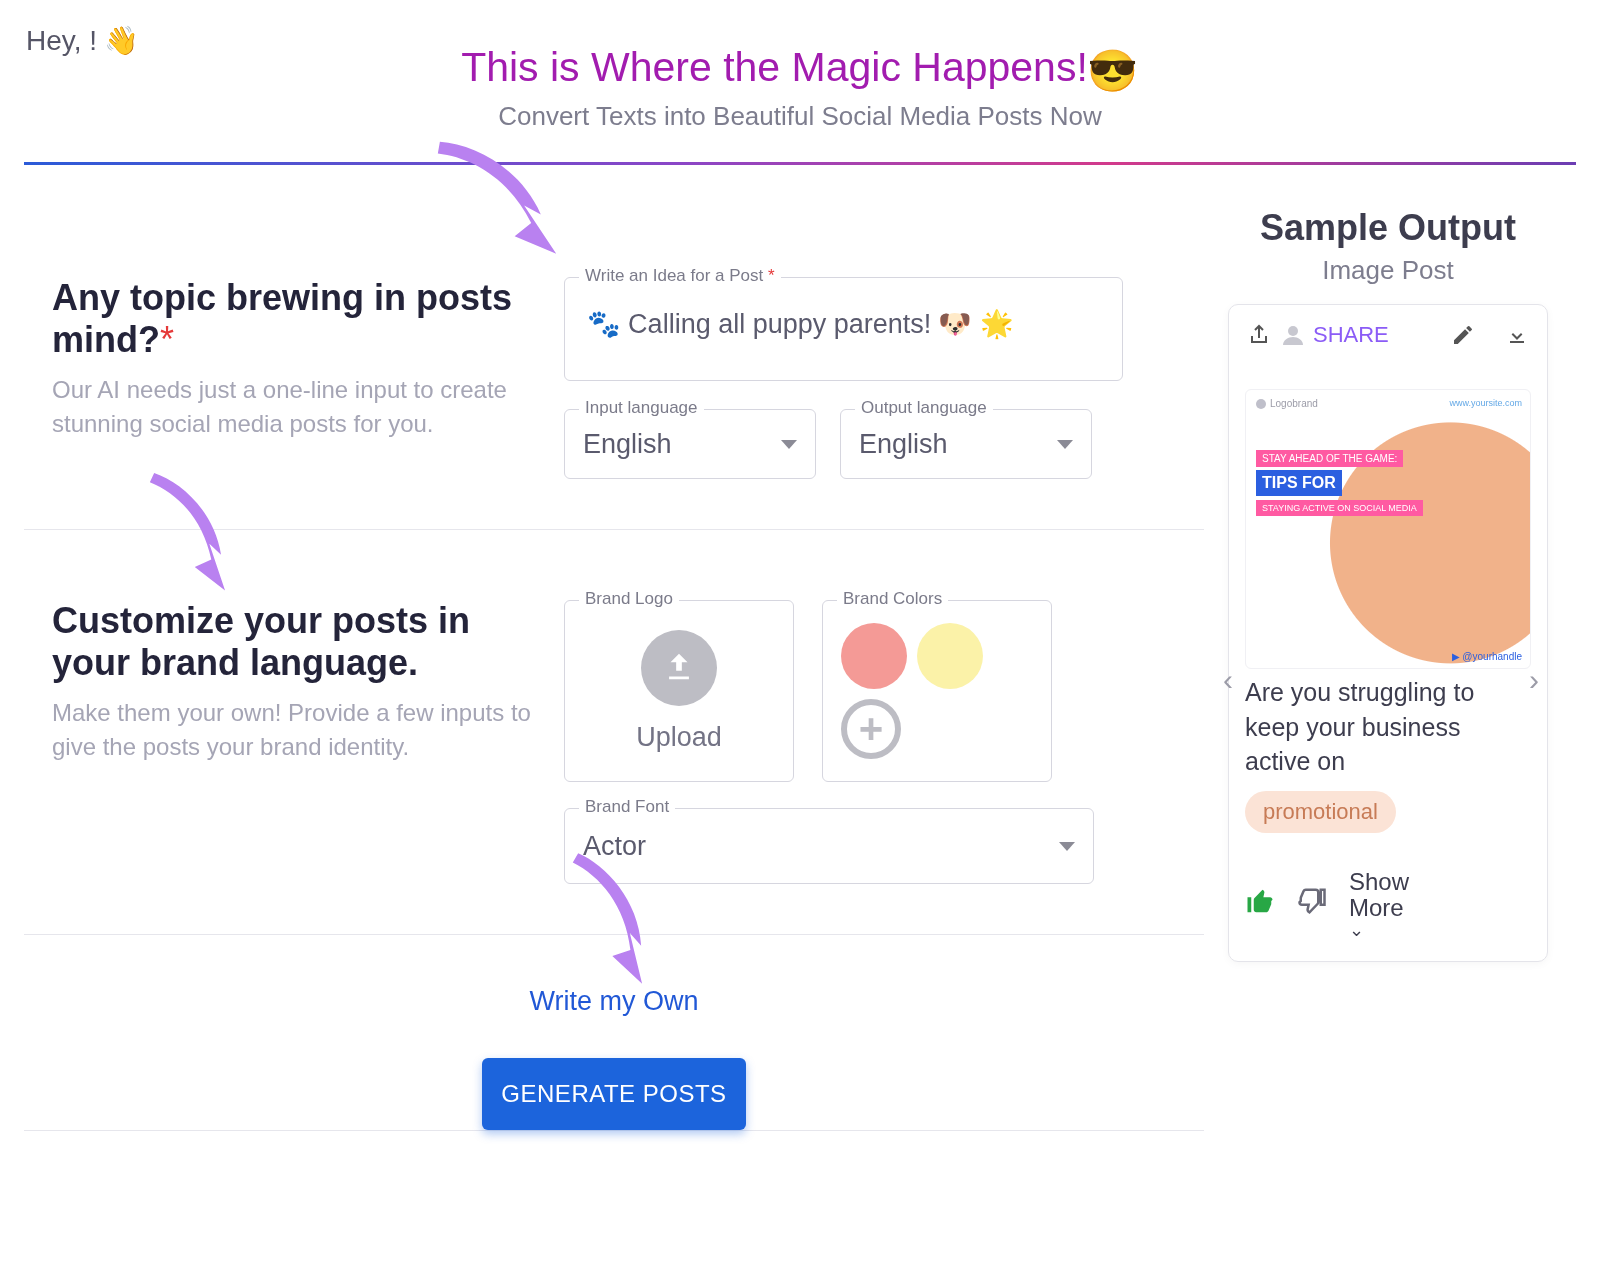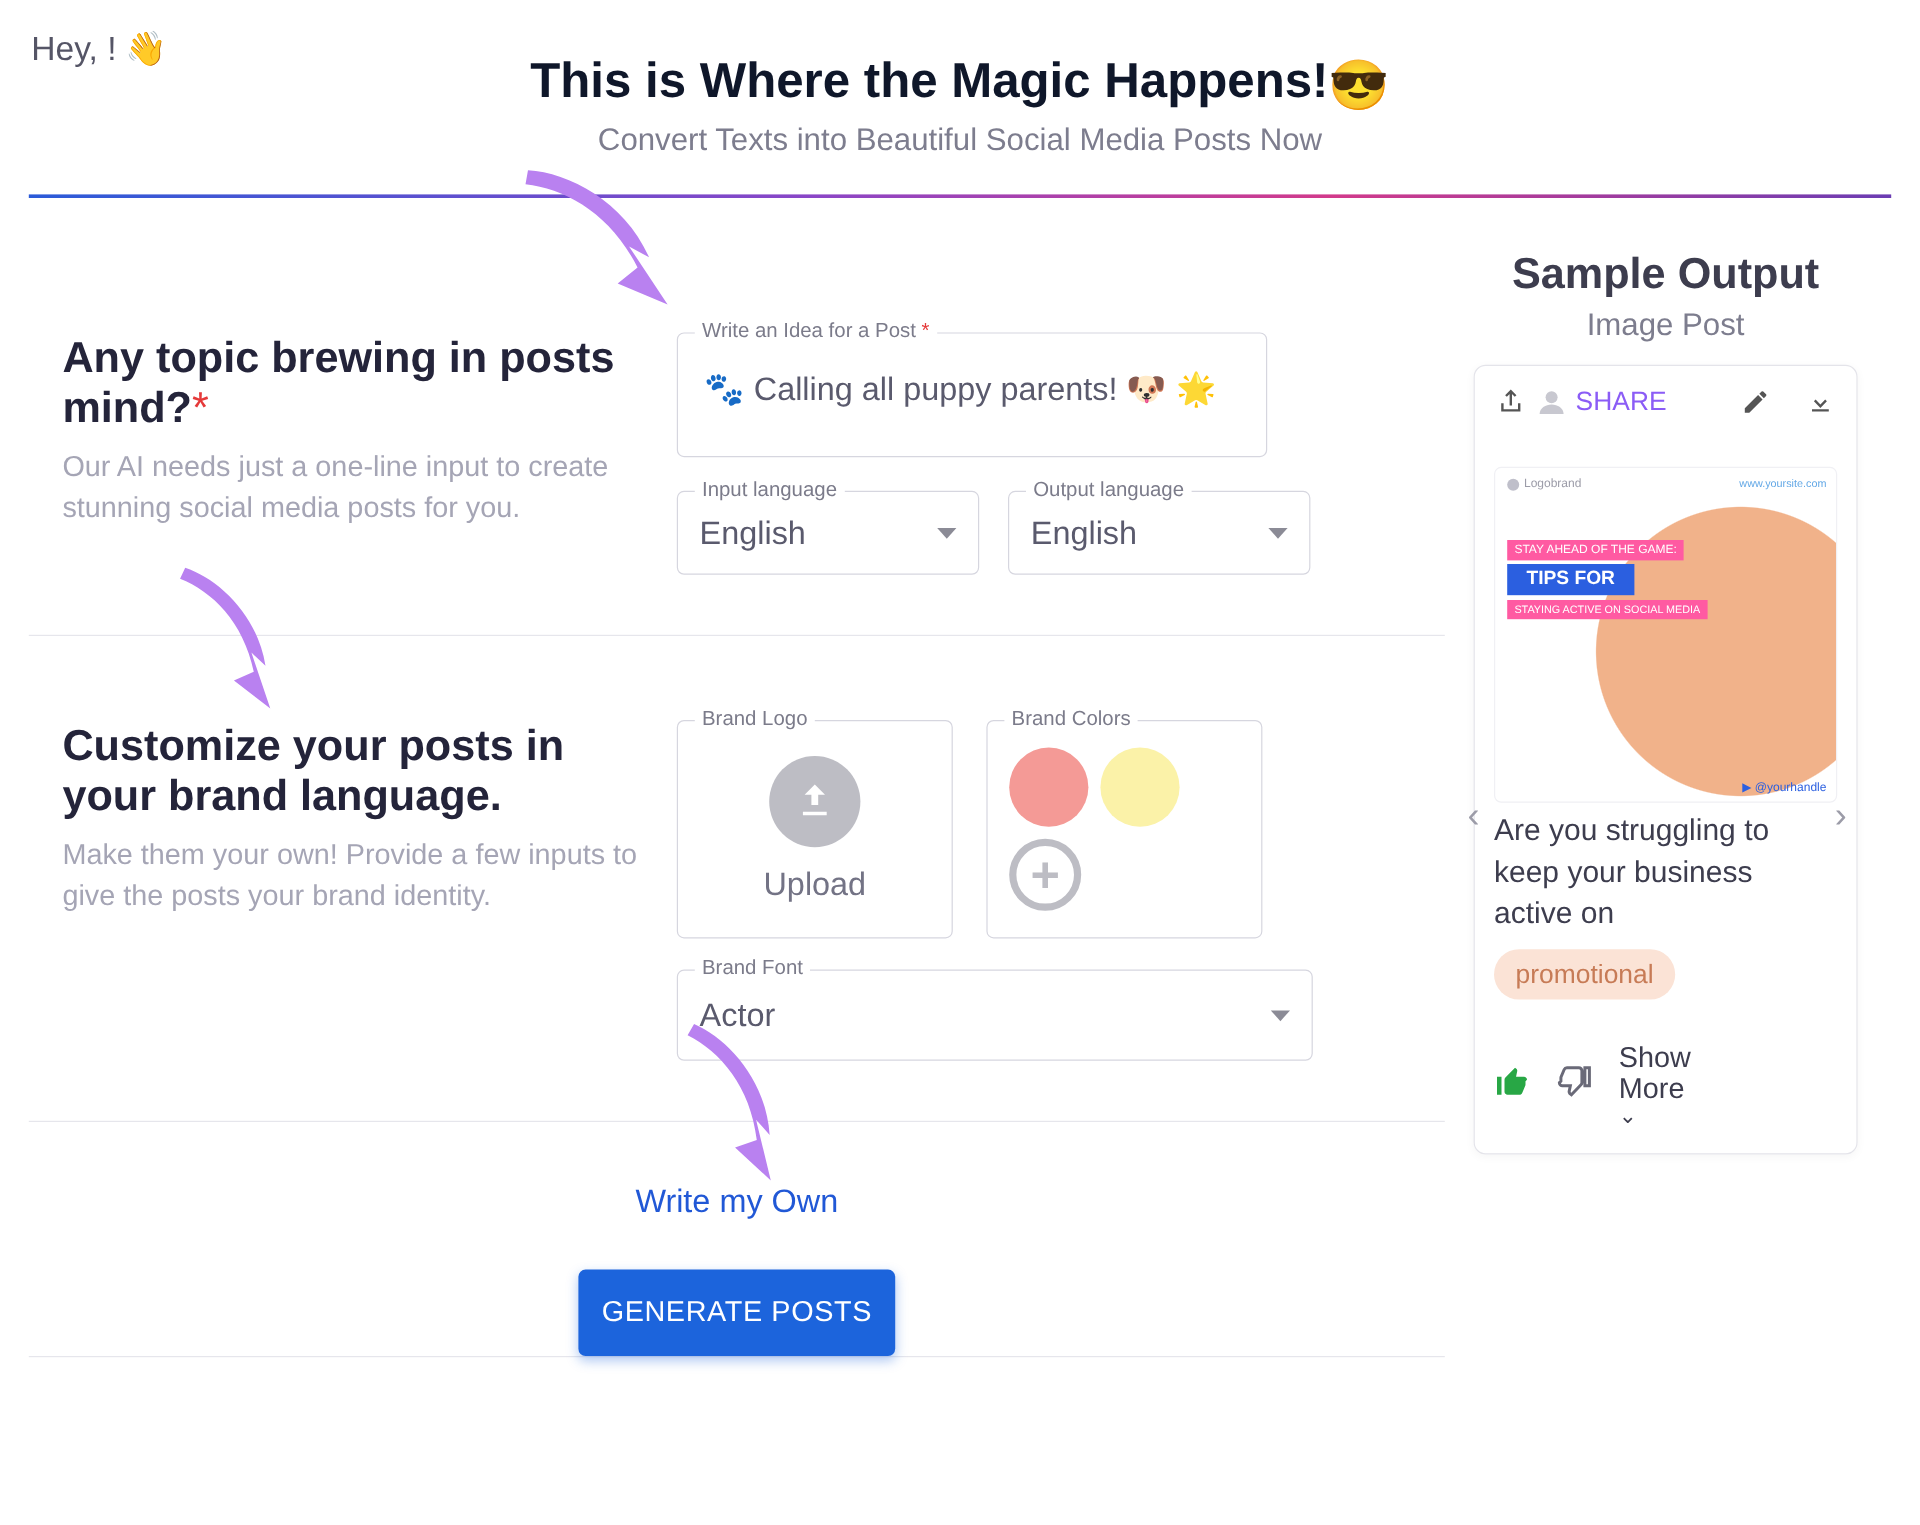--- a/index.html
+++ b/index.html
@@ -1,41 +1,41 @@
 <!DOCTYPE html>
 <html><head>
 <meta charset="utf-8">
 <style>
   * { box-sizing: border-box; }
   html,body { margin:0; padding:0; font-family: "Segoe UI", "Helvetica Neue", Arial, sans-serif; color:#3d3d4e; background:#fff; }
   body { width:1600px; height:1271px; position:relative; overflow:hidden; }
   .greet { position:absolute; left:26px; top:24px; font-size:28px; color:#556; }
   .hero { text-align:center; margin-top:44px; }
-  .hero-title { font-size:41px; color:#0f172a; font-weight:700; }
+  .hero-title { font-size:41px; color:#a21caf; font-weight:400; }
   .hero-title .emoji { font-size:41px; vertical-align:-4px; }
   .hero-sub { font-size:26px; color:#7d7d8e; margin-top:6px; }
   .rule { height:3px; margin:30px 24px 0 24px;
           background:linear-gradient(90deg,#2b5bd8 0%,#8a46c7 42%,#d23a8b 70%,#6b3db3 100%); }
   .main { display:flex; padding:0 24px; margin-top:42px; }
   .left { width:1180px; }
   .right { width:320px; margin-left:24px; }
 
   .row { display:flex; border-bottom:1px solid #e6e6ec; padding:50px 0; position:relative; }
   .row:last-of-type { border-bottom:1px solid #e6e6ec; }
   .actions-row { border:none; padding:50px 0 0 0; justify-content:center; align-items:center; gap:40px; position:relative;flex-direction:column; }
   .copy { width:510px; padding-left:28px; }
   .copy h2 { font-size:36px; font-weight:700; color:#24243a; margin:0 0 12px 0; line-height:1.16; }
   .copy .req { color:#e53939; font-weight:400; }
   .copy p  { font-size:24px; color:#a5a5b5; line-height:1.45; margin:0; }
   .form { flex:1; padding-left:30px; }
 
   .field { position:relative; border:1px solid #d6d6df; border-radius:6px; background:#fff; }
   .field-label { position:absolute; top:-12px; left:14px; background:#fff; padding:0 6px; font-size:17px; color:#7b7b8a; }
   .field-label .req { color:#e53939; }
-  .idea   { width:492px; height:104px; padding:30px 22px; font-size:27px; color:#5a5a6d; }
+  .idea   { width:559px; height:104px; padding:30px 22px; font-size:27px; color:#5a5a6d; }
   .lang-row { display:flex; gap:24px; margin-top:28px; }
   .select { width:252px; height:70px; display:flex; align-items:center; padding:0 18px; font-size:27px; color:#5a5a6d; justify-content:space-between; }
   .caret { width:0;height:0;border-left:8px solid transparent;border-right:8px solid transparent;border-top:9px solid #8b8b96; }
 
   .brand-row { display:flex; gap:28px; }
   .brandbox { width:230px; height:182px; display:flex; flex-direction:column; align-items:center; justify-content:center; gap:16px; }
   .upload-circle { width:76px; height:76px; border-radius:50%; background:#bdbdc4; display:flex; align-items:center; justify-content:center; }
   .upload-circle svg { fill:#fff; }
   .upload-label { font-size:27px; color:#737385; }
   .color-swatch { width:66px; height:66px; border-radius:50%; display:inline-block; }
@@ -51,21 +51,21 @@
   .right .sub { font-size:26px; color:#7d7d8e; text-align:center; margin-bottom:18px; }
   .card { border:1px solid #e4e4ea; border-radius:10px; padding:16px 16px 20px 16px; position:relative; box-shadow:0 2px 8px rgba(0,0,0,.04); }
   .card-top { display:flex; align-items:center; justify-content:space-between; margin-bottom:14px; }
   .share { display:flex; align-items:center; gap:6px; font-size:22px; color:#8b5cf6; }
   .icn { width:28px; height:28px; display:inline-flex; align-items:center; justify-content:center; color:#6a6a78; }
   .mock { height:280px; border-radius:6px;
           background:
             radial-gradient(circle at 72% 55%, #f1b28a 0 120px, transparent 121px),
             linear-gradient(#fff,#fff); border:1px solid #f0f0f4; position:relative; overflow:hidden;margin-top:40px; }
   .mock .tag1 { position:absolute; left:10px; top:60px; background:#ff5aa2; color:#fff; font-size:10px; padding:3px 6px; }
-  .mock .tag2 { position:absolute; left:10px; top:80px; background:#2b5fe0; color:#fff; font-size:16px; font-weight:700; padding:4px 16px; }
+  .mock .tag2 { position:absolute; left:10px; top:80px; background:#2b5fe0; color:#fff; font-size:16px; font-weight:700; padding:4px 6px; }
   .mock .tag3 { position:absolute; left:10px; top:110px; background:#ff5aa2; color:#fff; font-size:9px; padding:3px 6px; }
   .mock .handle { position:absolute; right:8px; bottom:6px; color:#2b5fe0; font-size:10px; }
   .mock .logo { position:absolute; left:10px; top:8px; font-size:10px; color:#9c9ca8; display:flex; align-items:center; gap:4px; }
   .mock .logo::before { content:""; width:10px; height:10px; border-radius:50%; background:#bfbfca; display:inline-block; }
   .mock .url { position:absolute; right:8px; top:8px; font-size:9px; color:#63a8e6; }
   .caption { font-size:25px; color:#3d3d4e; line-height:1.38; margin:6px 0 12px 0; }
   .chip { display:inline-block; background:#fbe3d6; color:#c77b56; border-radius:22px; padding:8px 18px; font-size:22px; }
   .card-bottom { display:flex; align-items:center; gap:22px; margin-top:36px; }
   .thumbs-up { color:#28a745; font-size:30px; }
   .thumbs-down { color:#6a6a78; font-size:30px; }

